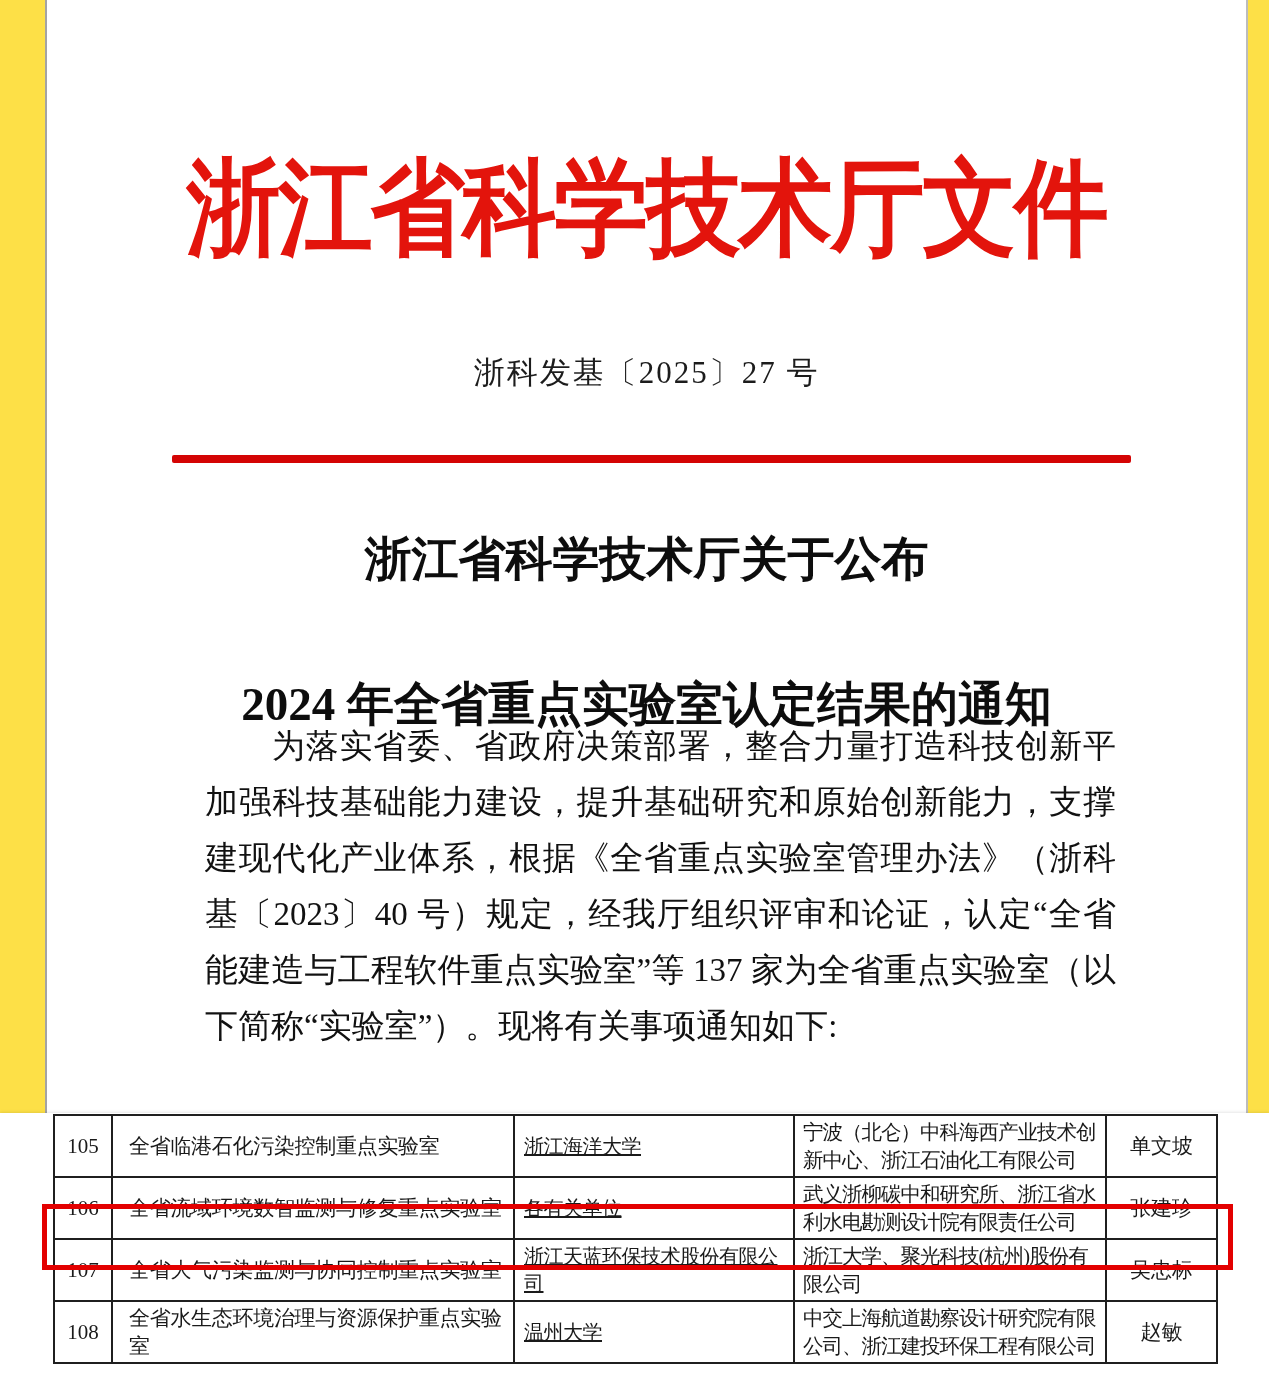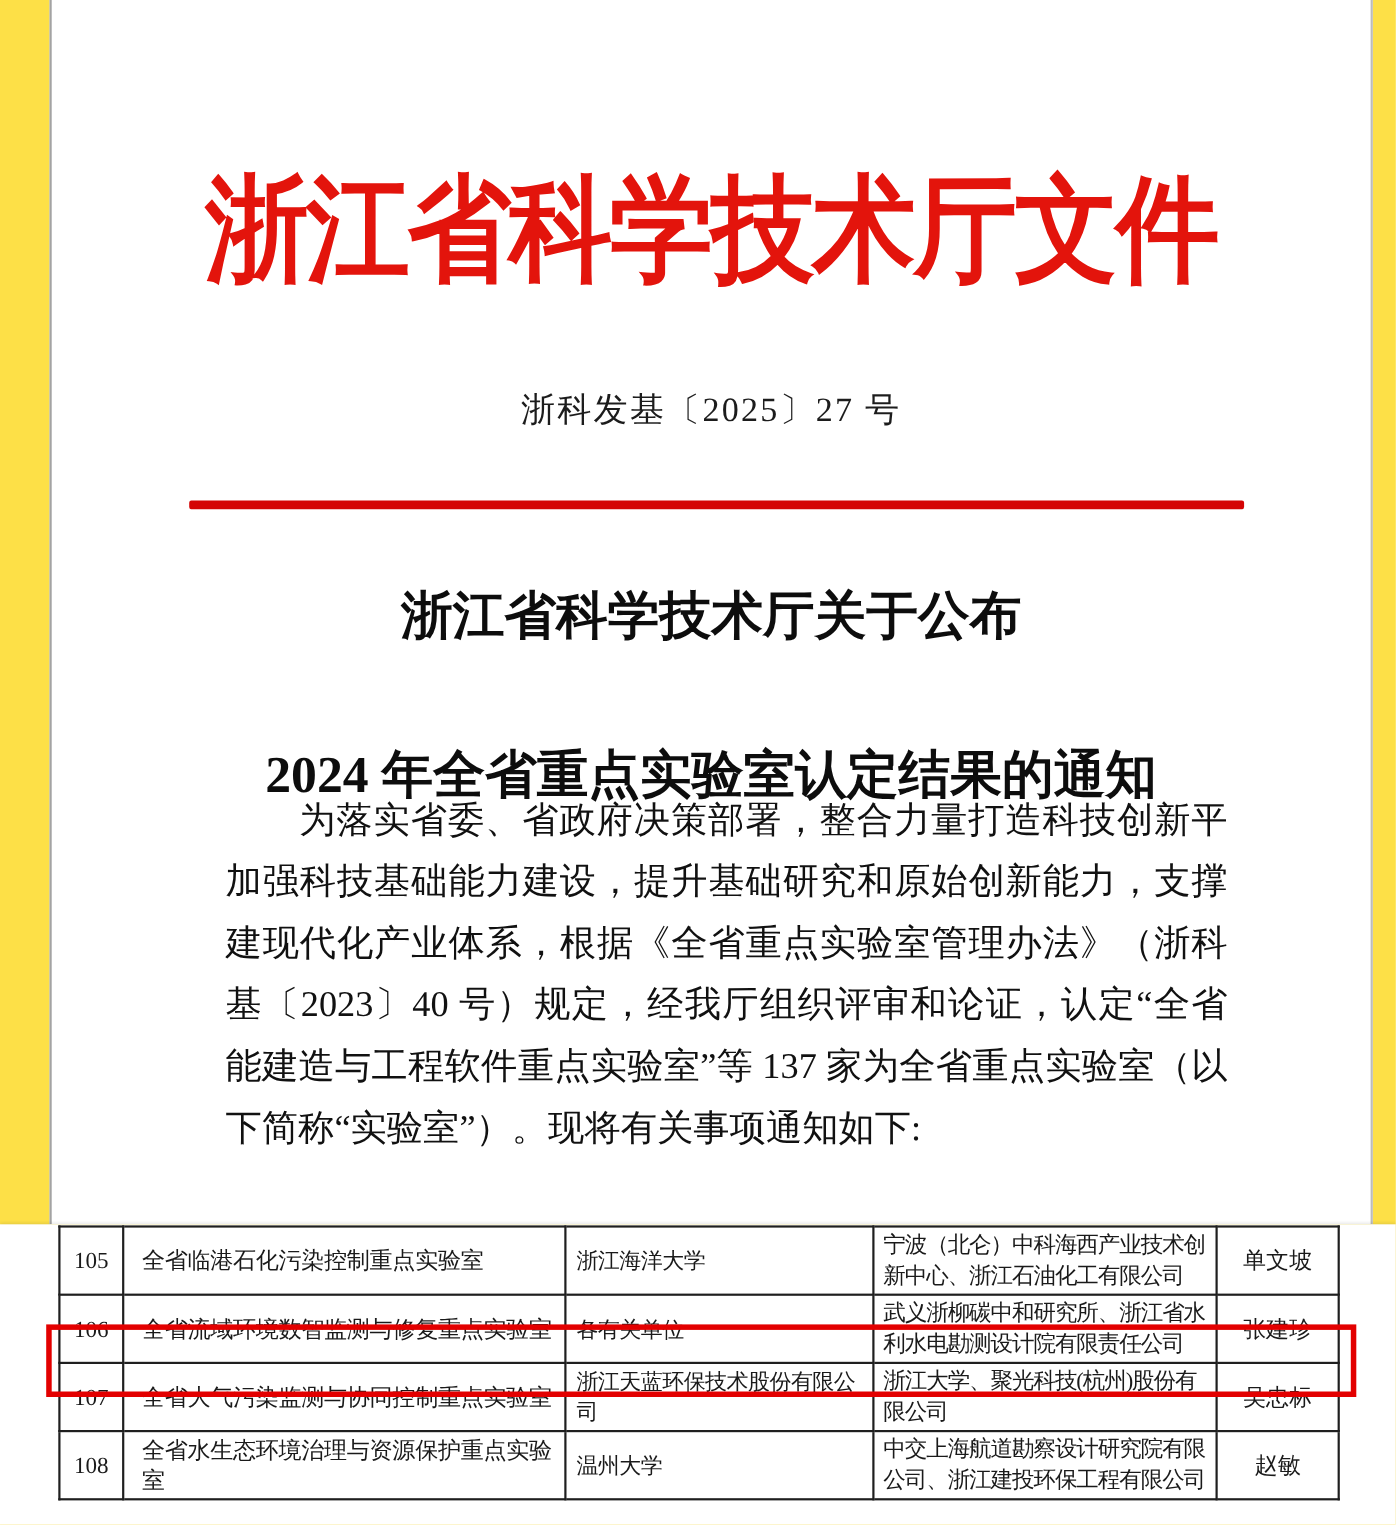--- a/index.html
+++ b/index.html
@@ -61,21 +61,21 @@
   }
   .results-table td {
     border:2px solid #1f1f1f;
     vertical-align:middle;
     box-sizing:border-box;
     padding:2px 6px;
     color:#1a1a1a;
   }
   td.c-no   { text-align:center; font-size:21px; }
   td.c-lab  { font-size:21px; padding-left:16px; letter-spacing:-0.3px; }
-  td.c-host { font-size:20px; padding-left:9px; letter-spacing:-0.5px; }
+  td.c-host { font-size:20px; padding-left:9px; letter-spacing:-0.5px;text-decoration:underline; }
   td.c-part { font-size:20.5px; line-height:28px; letter-spacing:-1px; padding-left:8px; }
   td.c-dir  { text-align:center; font-size:21px; }
   tr.r1 { height:50px; } tr.r2 { height:47px;margin-left:28px; } tr.r3 { height:54px; } tr.r4 { height:48px; }
   .highlight-box {
     position:absolute; left:42px; top:1204px; width:1191px; height:66px;
     border:5px solid #e30000;
     box-sizing:border-box;
     z-index:5;
     pointer-events:none;
   }

